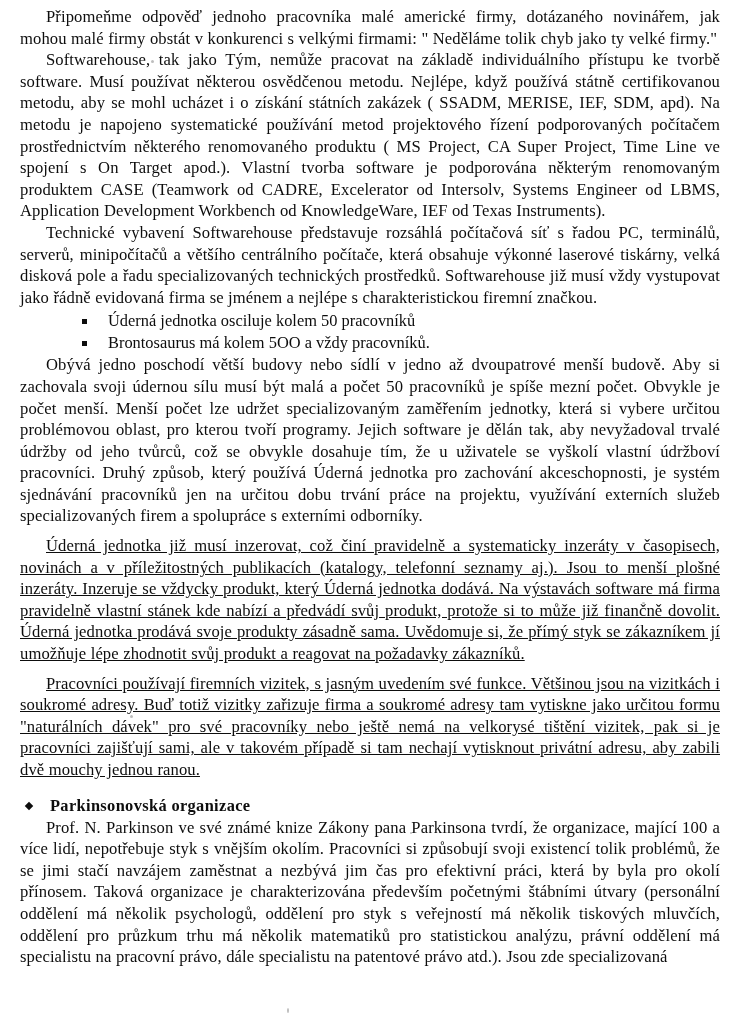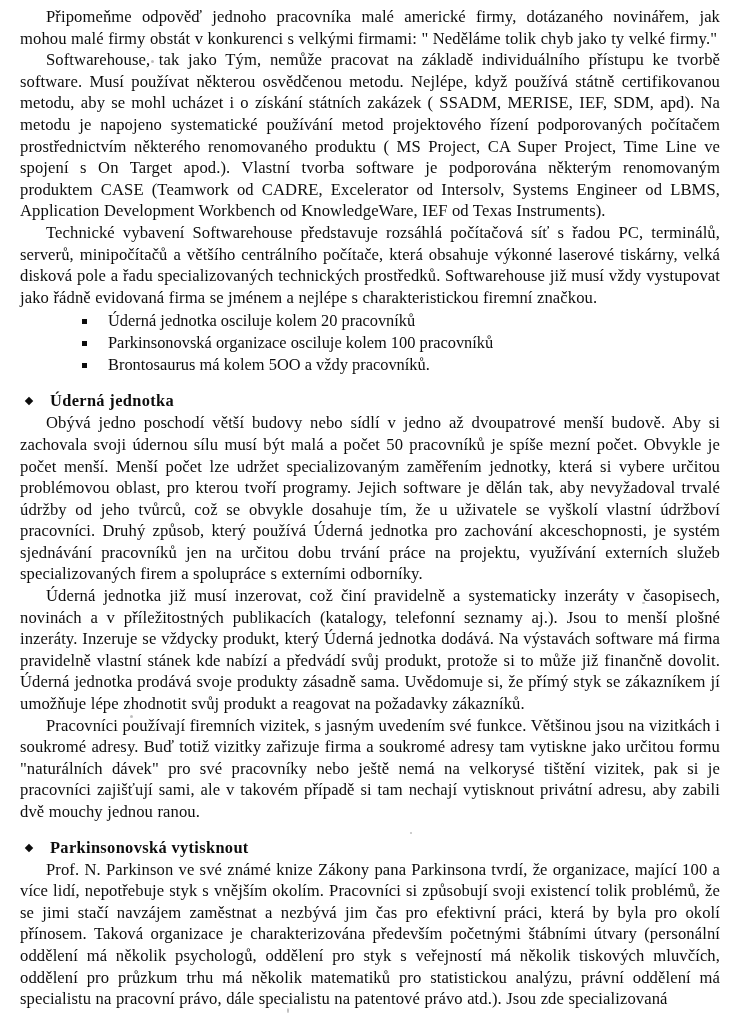--- a/index.html
+++ b/index.html
@@ -34,21 +34,22 @@
     text-justify: inter-word;
     font-size: 16.6px;
     line-height: 21.6px;
     letter-spacing: 0.1px;
     word-spacing: 0.2px;
     text-indent: 26px;
     -webkit-hyphens: none;
     hyphens: none;
   }
   p.gap-before {
-    margin-top: 0;
+    margin-top: 8px;
+    text-decoration: underline;
   }
   
   ul.sqlist {
     list-style: none;
     margin: 2px 0 0 0;
     padding: 0;
   }
   ul.sqlist li {
     position: relative;
     padding-left: 88px;
@@ -104,46 +105,38 @@
     <p class="para">Připomeňme odpověď jednoho pracovníka malé americké firmy, dotázaného novinářem, jak mohou malé firmy obstát v konkurenci s velkými firmami: " Neděláme tolik chyb jako ty velké firmy."</p>
 
     <p class="para">Softwarehouse, tak jako Tým, nemůže pracovat na základě individuálního přístupu ke tvorbě software. Musí používat některou osvědčenou metodu. Nejlépe, když používá státně certifikovanou metodu, aby se mohl ucházet i o získání státních zakázek ( SSADM, MERISE, IEF, SDM, apd). Na metodu je napojeno systematické používání metod projektového řízení podporovaných počítačem prostřednictvím některého renomovaného produktu ( MS Project, CA Super Project, Time Line ve spojení s On Target apod.). Vlastní tvorba software je podporována některým renomovaným produktem CASE (Teamwork od CADRE, Excelerator od Intersolv, Systems Engineer od LBMS, Application Development Workbench od KnowledgeWare, IEF od Texas Instruments).</p>
 
     <p class="para">Technické vybavení Softwarehouse představuje rozsáhlá počítačová síť s řadou PC, terminálů, serverů, minipočítačů a většího centrálního počítače, která obsahuje výkonné laserové tiskárny, velká disková pole a řadu specializovaných technických prostředků. Softwarehouse již musí vždy vystupovat jako řádně evidovaná firma se jménem a nejlépe s charakteristickou firemní značkou.</p>
 
 
     <ul class="sqlist">
       <li>
         <span class="sqbullet"></span>
-        <span>Úderná jednotka osciluje kolem 20 pracovníků</span>
-      </li>
-      <li>
-        <span class="sqbullet"></span>
-        <span>Parkinsonovská organizace osciluje kolem 100 pracovníků</span>
+        <span>Úderná jednotka osciluje kolem 50 pracovníků</span>
       </li>
       <li>
         <span class="sqbullet"></span>
         <span>Brontosaurus má kolem 5OO a vždy pracovníků.</span>
       </li>
     </ul>
 
-    <div class="heading">
-      <span class="dbullet"></span>
-      <span class="htext">Úderná jednotka</span>
-    </div>
 
     <p class="para">Obývá jedno poschodí větší budovy nebo sídlí v jedno až dvoupatrové menší budově. Aby si zachovala svoji údernou sílu musí být malá a počet 50 pracovníků je spíše mezní počet. Obvykle je počet menší. Menší počet lze udržet specializovaným zaměřením jednotky, která si vybere určitou problémovou oblast, pro kterou tvoří programy. Jejich software je dělán tak, aby nevyžadoval trvalé údržby od jeho tvůrců, což se obvykle dosahuje tím, že u uživatele se vyškolí vlastní údržboví pracovníci. Druhý způsob, který používá Úderná jednotka pro zachování akceschopnosti, je systém sjednávání pracovníků jen na určitou dobu trvání práce na projektu, využívání externích služeb specializovaných firem a spolupráce s externími odborníky.</p>
 
     <p class="para gap-before">Úderná jednotka již musí inzerovat, což činí pravidelně a systematicky inzeráty v časopisech, novinách a v příležitostných publikacích (katalogy, telefonní seznamy aj.). Jsou to menší plošné inzeráty. Inzeruje se vždycky produkt, který Úderná jednotka dodává. Na výstavách software má firma pravidelně vlastní stánek kde nabízí a předvádí svůj produkt, protože si to může již finančně dovolit. Úderná jednotka prodává svoje produkty zásadně sama. Uvědomuje si, že přímý styk se zákazníkem jí umožňuje lépe zhodnotit svůj produkt a reagovat na požadavky zákazníků.</p>
 
     <p class="para gap-before">Pracovníci používají firemních vizitek, s jasným uvedením své funkce. Většinou jsou na vizitkách i soukromé adresy. Buď totiž vizitky zařizuje firma a soukromé adresy tam vytiskne jako určitou formu "naturálních dávek" pro své pracovníky nebo ještě nemá na velkorysé tištění vizitek, pak si je pracovníci zajišťují sami, ale v takovém případě si tam nechají vytisknout privátní adresu, aby zabili dvě mouchy jednou ranou.</p>
 
     <div class="heading">
       <span class="dbullet"></span>
-      <span class="htext">Parkinsonovská vytisknout</span>
+      <span class="htext">Parkinsonovská organizace</span>
     </div>
 
     <p class="para">Prof. N. Parkinson ve své známé knize Zákony pana Parkinsona tvrdí, že organizace, mající 100 a více lidí, nepotřebuje styk s vnějším okolím. Pracovníci si způsobují svoji existencí tolik problémů, že se jimi stačí navzájem zaměstnat a nezbývá jim čas pro efektivní práci, která by byla pro okolí přínosem. Taková organizace je charakterizována především početnými štábními útvary (personální oddělení má několik psychologů, oddělení pro styk s veřejností má několik tiskových mluvčích, oddělení pro průzkum trhu má několik matematiků pro statistickou analýzu, právní oddělení má specialistu na pracovní právo, dále specialistu na patentové právo atd.). Jsou zde specializovaná</p>
 
   </div>
 
   <span class="speck" style="left:151px; top:60px; width:3px; height:3px;"></span>
   <span class="speck" style="left:642px; top:602px; width:3px; height:2px;"></span>
   <span class="speck" style="left:331px; top:469px; width:2px; height:4px;"></span>
   <span class="speck" style="left:130px; top:715px; width:3px; height:3px;"></span>

